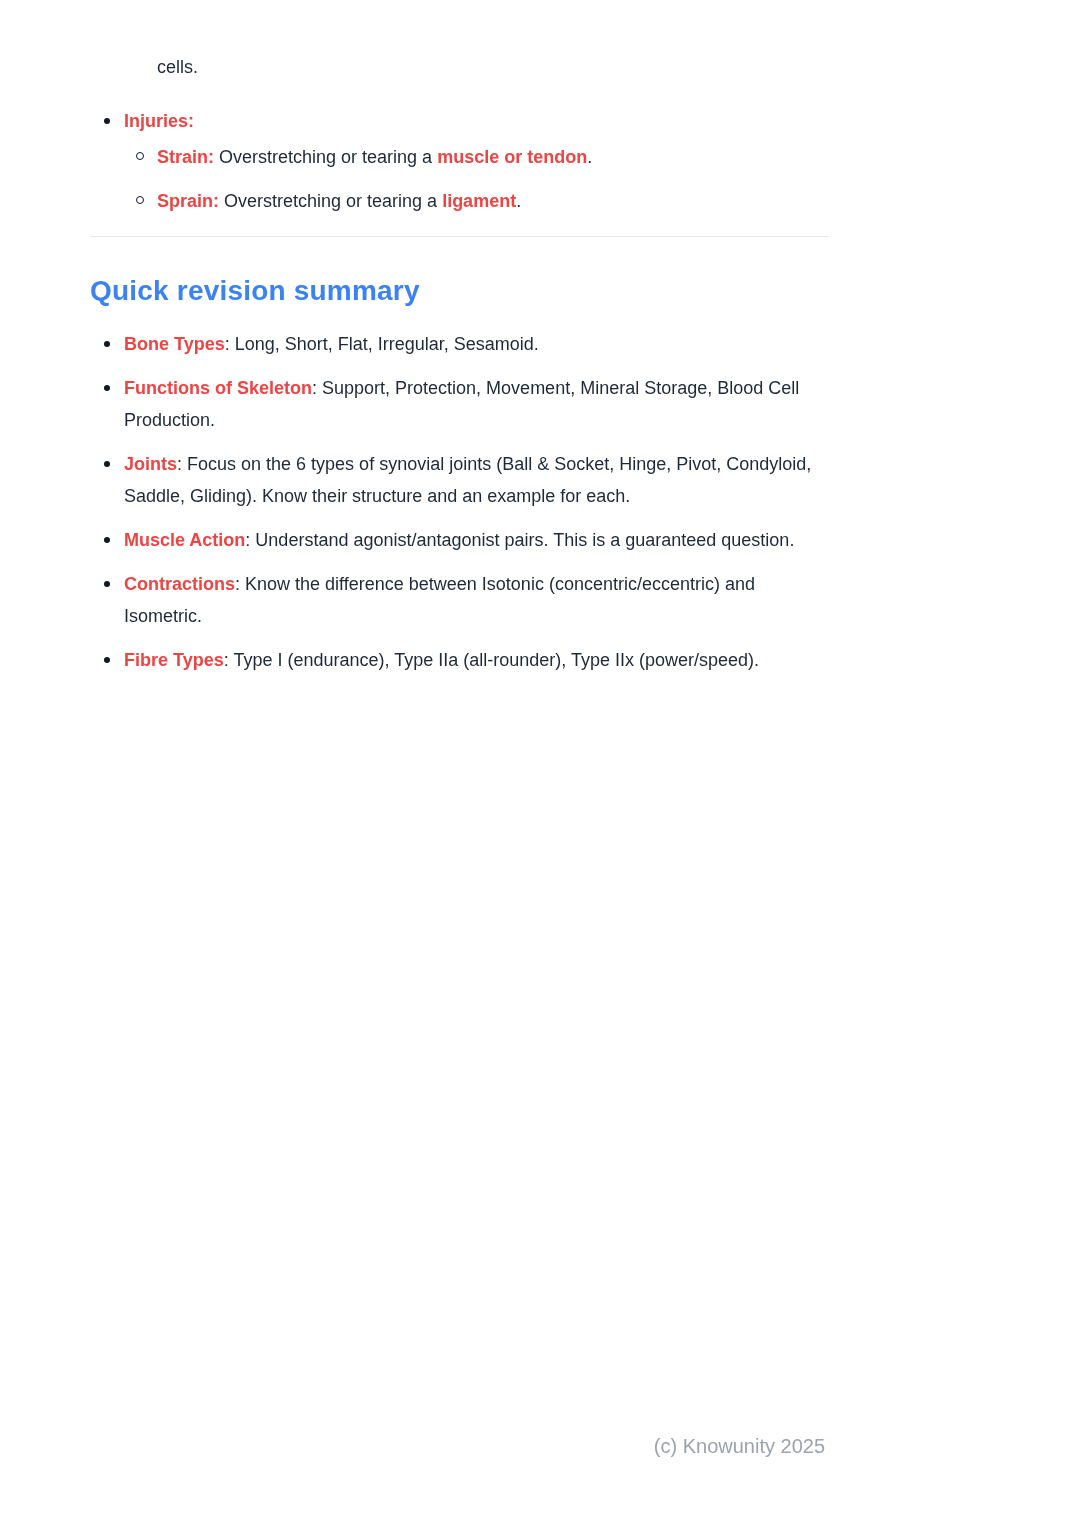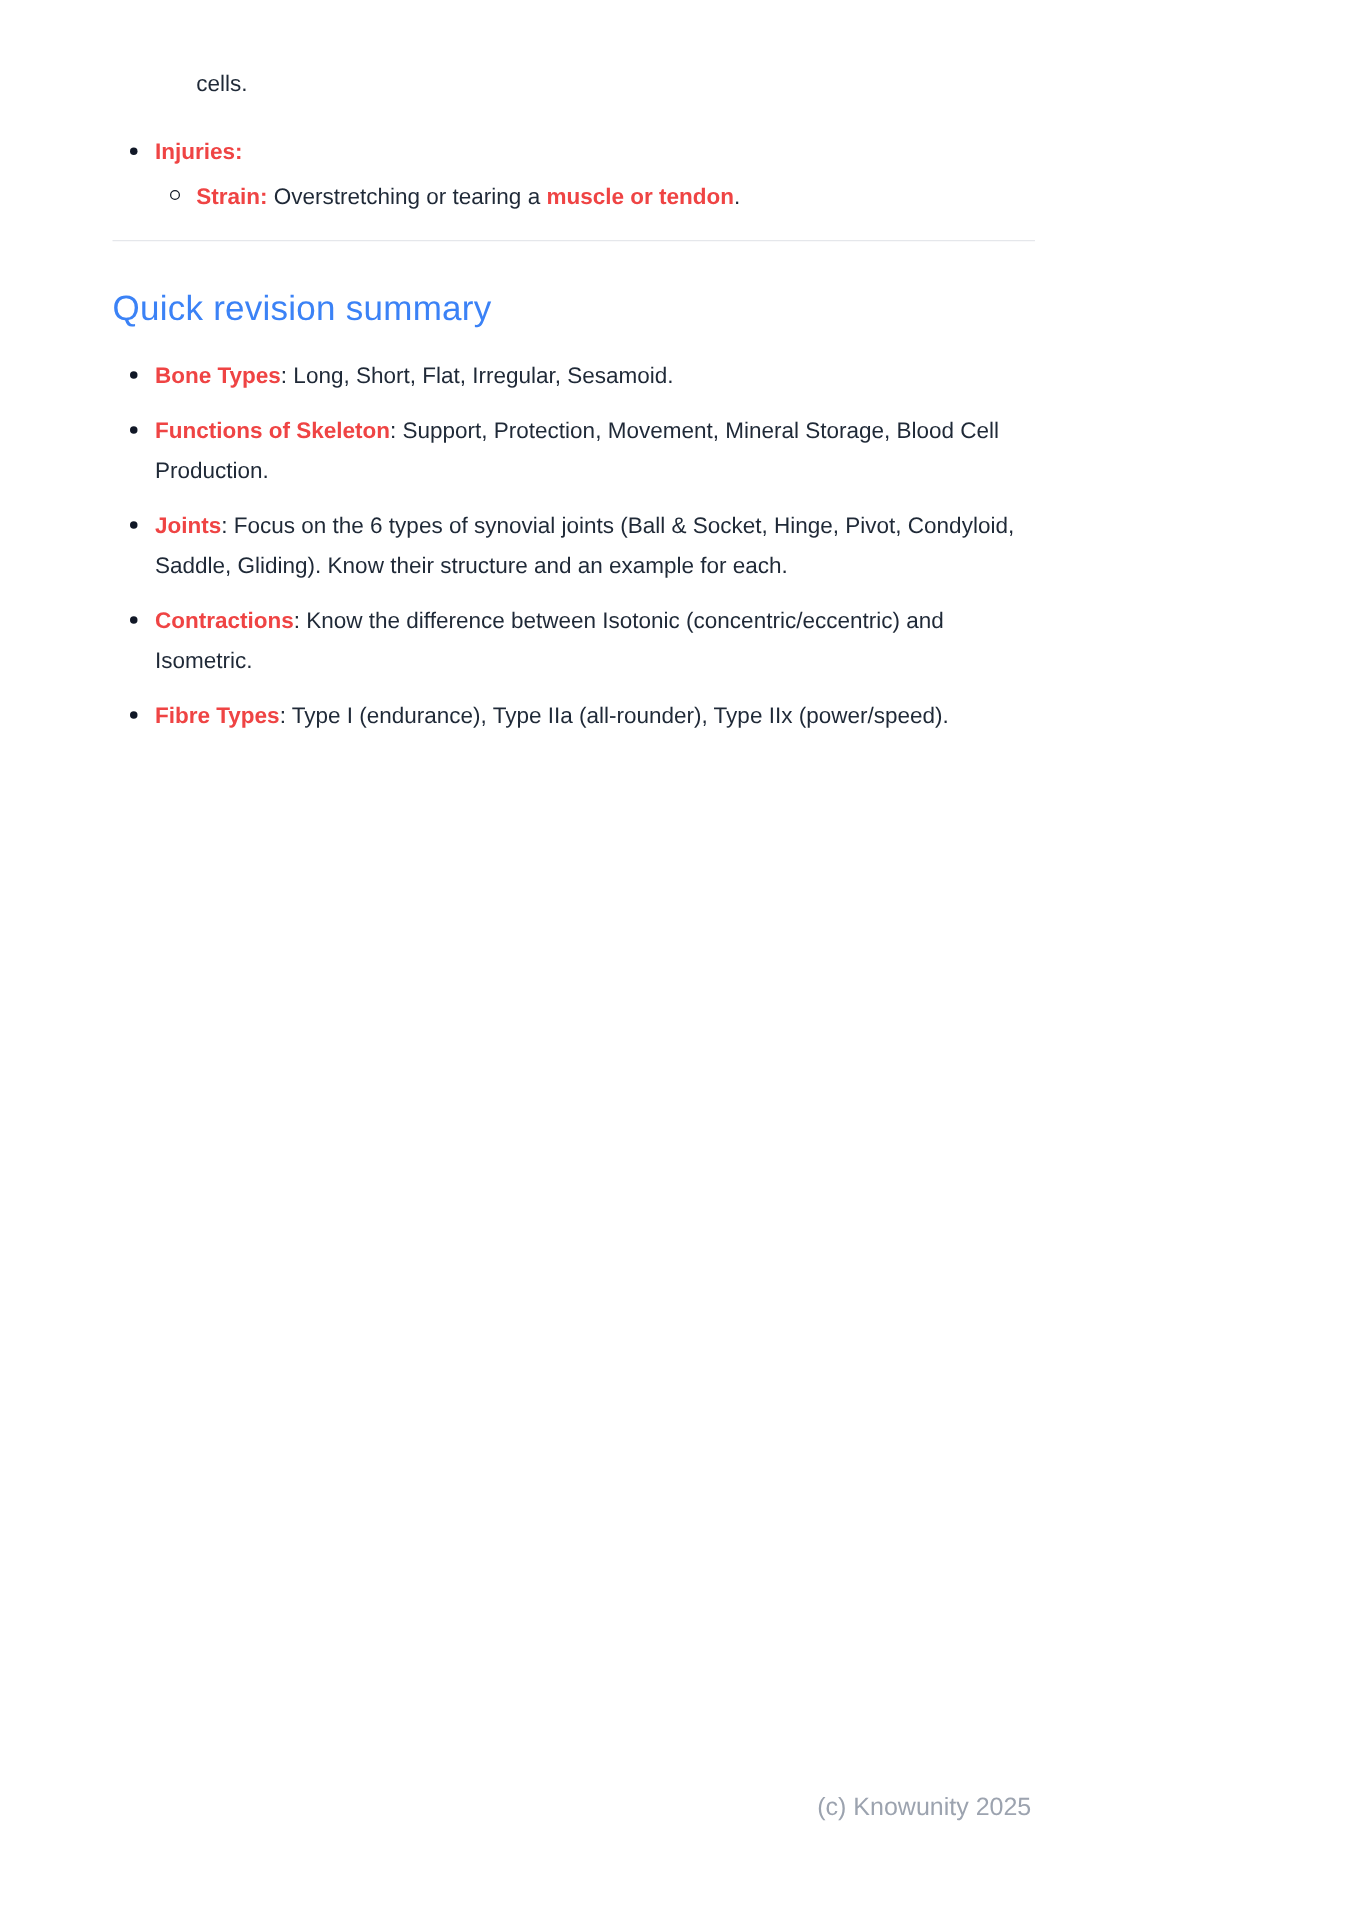--- a/index.html
+++ b/index.html
@@ -70,21 +70,21 @@
   .b { font-weight: 700; color: #ef4444; }
   hr.divider {
     border: none;
     border-top: 1px solid #e5e7eb;
     margin: 19px 0 0 0;
   }
   h2.section-heading {
     margin: 36px 0 19px 0;
     font-size: 28px;
     line-height: 36px;
-    font-weight: 400;
+    font-weight: 700;
     color: #3b82f6;
     letter-spacing: 0.2px;
   }
   .side-panel {
     position: absolute;
     left: 976px;
     top: 49px;
     width: 52px;
     height: 951px;
     background: #eef5fc;
@@ -106,32 +106,34 @@
 
   <div class="content">
 
     <p class="continuation">cells.</p>
 
     <ul class="bullet-list top-list">
       <li>
         <span><span class="b">Injuries:</span></span>
         <ul class="sub-list">
             <li><span><span class="b">Strain:</span><span> Overstretching or tearing a </span><span class="b">muscle or tendon</span><span>.</span></span></li>
+            <li><span><span class="b">Sprain:</span><span> Overstretching or tearing a </span><span class="b">ligament</span><span>.</span></span></li>
           </ul>
       </li>
     </ul>
 
     <hr class="divider">
 
     <h2 class="section-heading">Quick revision summary</h2>
 
     <ul class="bullet-list summary-list">
         <li><span><span class="b">Bone Types</span><span>: Long, Short, Flat, Irregular, Sesamoid.</span></span></li>
         <li><span><span class="b">Functions of Skeleton</span><span>: Support, Protection, Movement, Mineral Storage, Blood Cell Production.</span></span></li>
         <li><span><span class="b">Joints</span><span>: Focus on the 6 types of synovial joints (Ball &amp; Socket, Hinge, Pivot, Condyloid, Saddle, Gliding). Know their structure and an example for each.</span></span></li>
+        <li><span><span class="b">Muscle Action</span><span>: Understand agonist/antagonist pairs. This is a guaranteed question.</span></span></li>
         <li><span><span class="b">Contractions</span><span>: Know the difference between Isotonic (concentric/eccentric) and Isometric.</span></span></li>
         <li><span><span class="b">Fibre Types</span><span>: Type I (endurance), Type IIa (all-rounder), Type IIx (power/speed).</span></span></li>
       </ul>
 
   </div>
 
   <div class="side-panel"></div>
 
   <div class="copyright">(c) Knowunity 2025</div>
 

